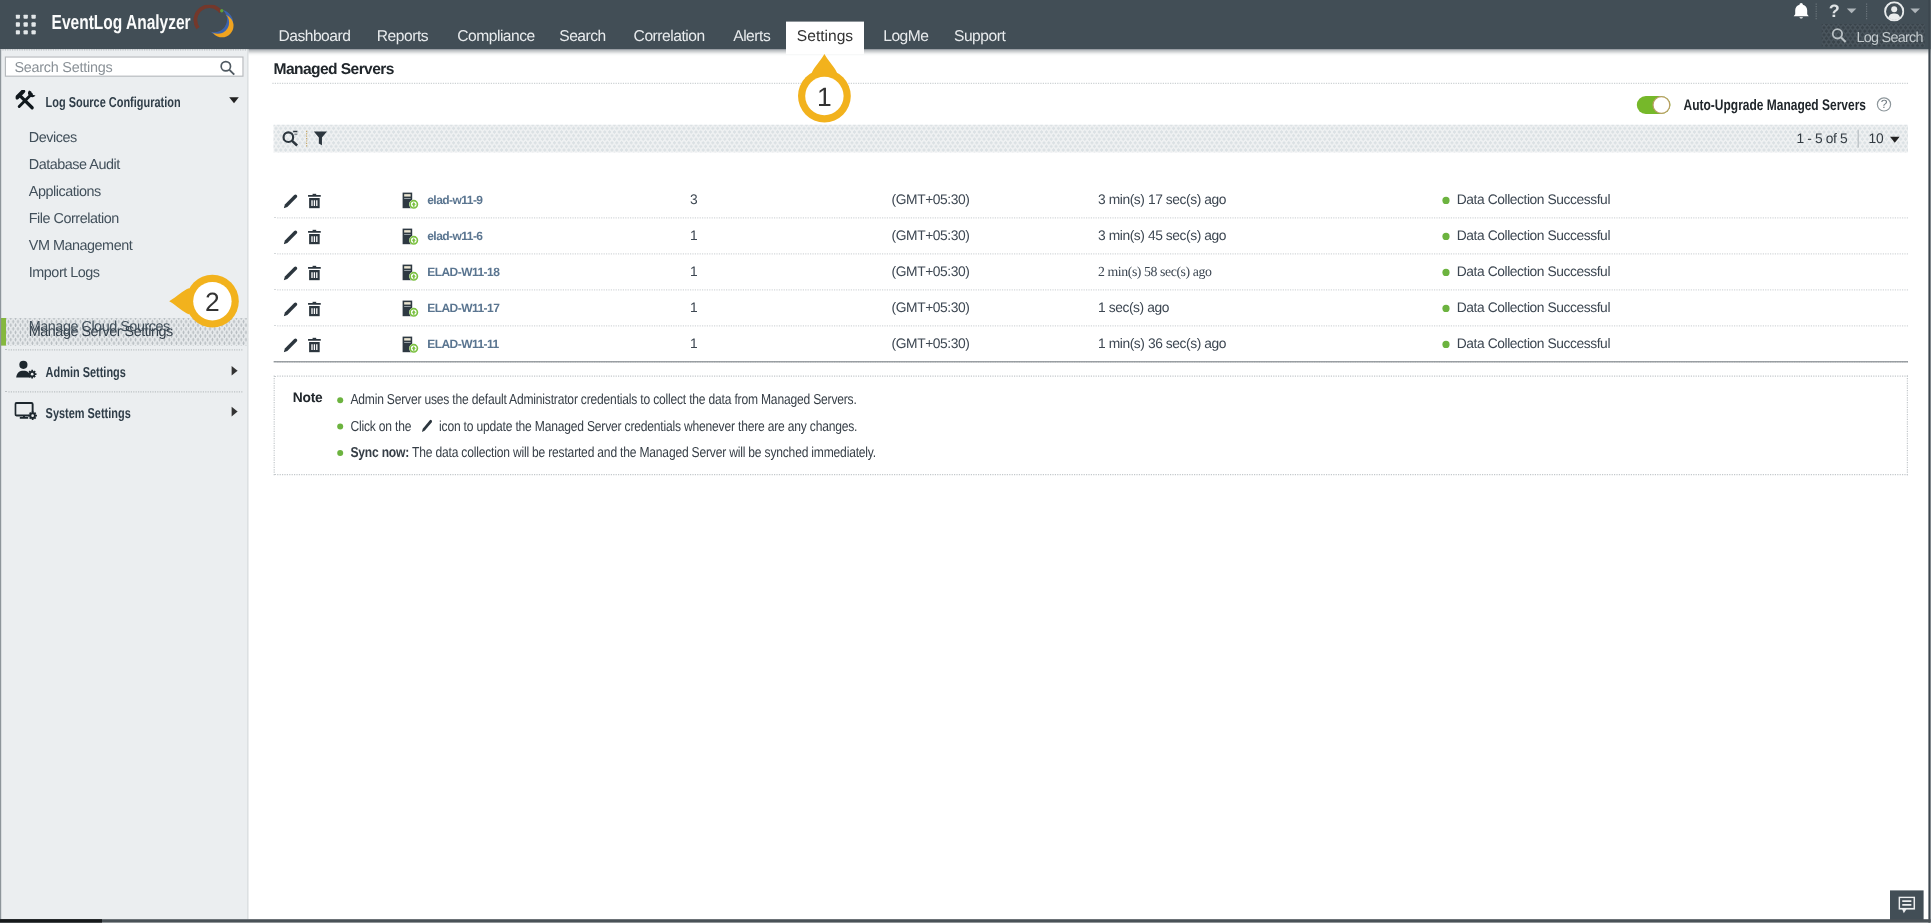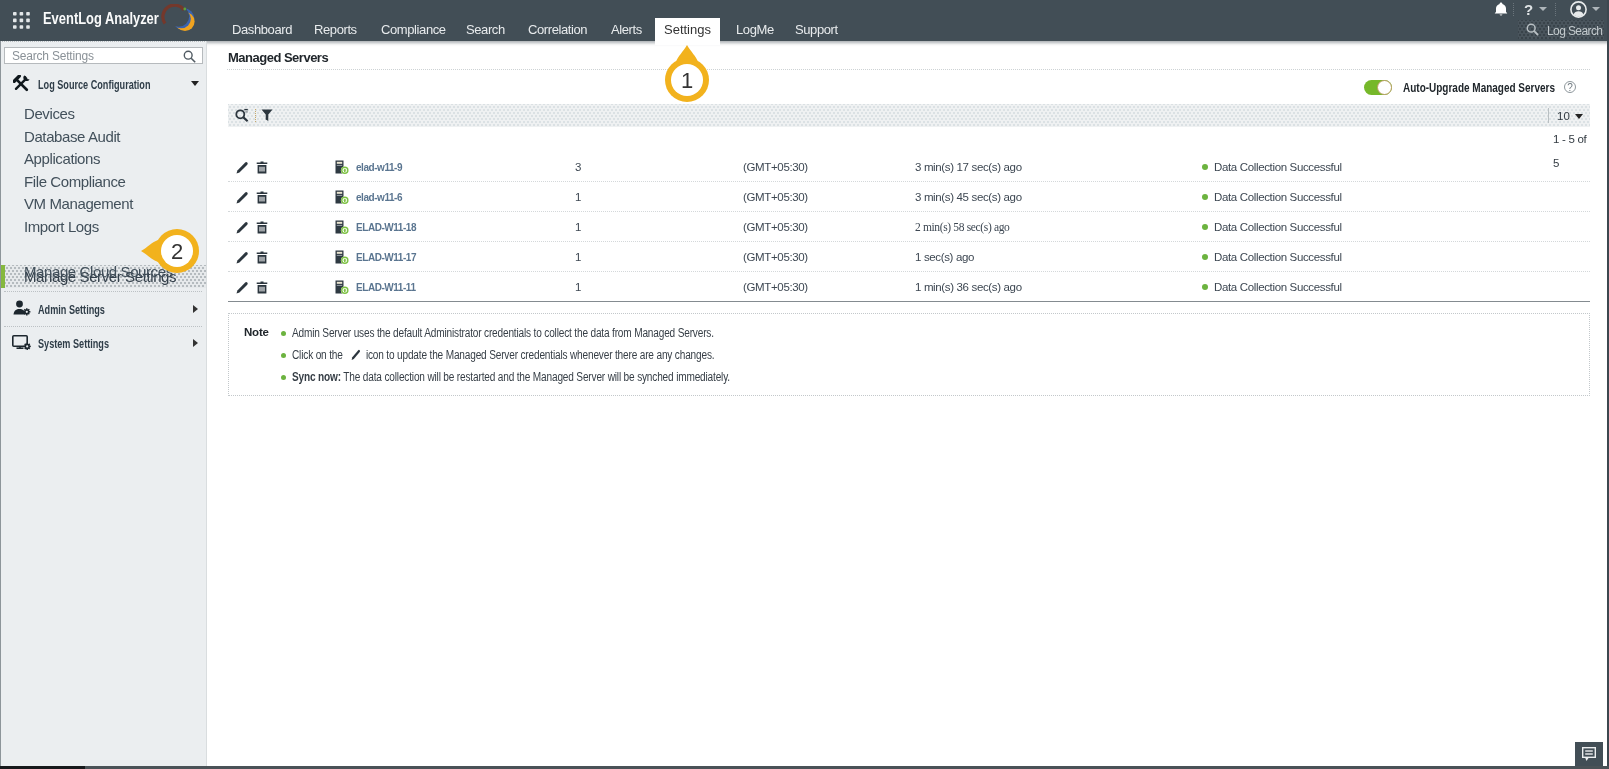--- a/index.html
+++ b/index.html
@@ -10,21 +10,21 @@
 
 #topbar { position:absolute; left:0; top:0; width:1609px; height:41px; background:#424e56; box-shadow:0 2px 3px rgba(66,78,86,0.45); }
 .nav { position:absolute; top:18px; height:23px; line-height:23px; font-size:13px; letter-spacing:-0.4px; color:#e8ebed; }
 #settingsTab { position:absolute; left:655px; top:18px; width:65px; height:27px; background:#fff; color:#333; z-index:5;
   text-align:center; line-height:24px; font-size:13px; }
 
 #sidebar { position:absolute; left:0; top:41px; width:207px; height:725px; background:#ebeef0;
   border-right:1px solid #d9ddDF; border-top:1px dotted #b9bec1;}
 #searchbox { position:absolute; left:4px; top:5px; width:199px; height:17px; background:#fff;
   border:1px solid #b6babd; font-size:12px; letter-spacing:-0.2px; color:#8a9197; padding-left:7px; line-height:16px;}
-.mitem { position:absolute; left:0; width:206px; height:22px; line-height:22px; font-size:15px; letter-spacing:-0.4px;
+.mitem { position:absolute; left:0; width:206px; height:22px; line-height:22px; font-size:12px; letter-spacing:-0.4px;
   color:#42505b; padding-left:24px; }
 .sect { font-weight:bold; color:#2f3d48; font-size:12px; transform:scaleX(0.76); transform-origin:0 50%; white-space:nowrap; }
 .dotsep { position:absolute; left:4px; width:198px; border-top:1px dotted #bcc1c4; }
 .caret-r { position:absolute; width:0; height:0; border-left:5px solid #333; border-top:4px solid transparent; border-bottom:4px solid transparent; }
 
 .dotline { position:absolute; border-top:1px dotted #cdd2d4; }
 .texture { background-color:#eff1f2;
   background-image:radial-gradient(#dbe1e4 0.85px, rgba(0,0,0,0) 1px), radial-gradient(#dbe1e4 0.85px, rgba(0,0,0,0) 1px);
   background-size:4px 6px; background-position:0 0, 2px 3px; }
 .hcell { position:absolute; top:0; height:25px; line-height:26px; color:#fdfdfd; font-size:11.5px; letter-spacing:-0.45px; }
@@ -121,21 +121,21 @@
       <line x1="1.2" y1="6.2" x2="6.3" y2="1.1" stroke-width="3.4"></line>
       <line x1="13.2" y1="3.6" x2="3.0" y2="13.8" stroke-width="2.4"></line>
     </g>
     <path d="M11.2 0.4 A 3.3 3.3 0 1 0 16.6 4.6 L 13.9 3.9 L 13 1.2 Z" fill="#10181d"></path>
   </svg>
   <div class="abs sect" style="left:38px;top:36px;">Log Source Configuration</div>
   <div class="abs" style="left:191px;top:39px;width:0;height:0;border-top:5px solid #222;border-left:4.5px solid transparent;border-right:4.5px solid transparent;"></div>
   <div class="mitem" style="top:61px;">Devices</div>
   <div class="mitem" style="top:83.5px;">Database Audit</div>
   <div class="mitem" style="top:106px;">Applications</div>
-  <div class="mitem" style="top:128.5px;">File Compliance</div>
+  <div class="mitem" style="top:128.5px;">File Correlation</div>
   <div class="mitem" style="top:151px;">VM Management</div>
   <div class="mitem" style="top:173.5px;">Import Logs</div>
   <div class="mitem" style="top:195px;height:23px;line-height:23px;background-color:#e6e9eb;background-image:radial-gradient(#b5bbbf 0.75px, rgba(0,0,0,0) 0.9px), radial-gradient(#b5bbbf 0.75px, rgba(0,0,0,0) 0.9px);background-size:4px 6px;background-position:0 0, 2px 3px;border-left:5px solid #85b83e;padding-left:19px;color:#333f4a;margin-top:28px;">Manage Server Settings</div>
   <div class="mitem" style="top:218.5px;">Manage Cloud Sources</div>
   <div class="dotsep" style="top:249px;"></div>
   <svg class="abs" style="left:13px;top:258px" width="19" height="17" viewBox="0 0 19 17">
     <circle cx="6.5" cy="4" r="3.4" fill="#1d272e"></circle>
     <path d="M0.5 14.5 C0.9 10.5 3.3 8.9 6.5 8.9 C9.7 8.9 12.1 10.5 12.5 14.5 Z" fill="#1d272e"></path>
     <g>
      <circle cx="13.8" cy="11.8" r="2.6" fill="#1d272e"></circle>
@@ -183,21 +183,21 @@
   <svg class="abs" style="left:7px;top:4px" width="15" height="15" viewBox="0 0 15 15">
     <circle cx="5.3" cy="6.3" r="4" fill="none" stroke="#2c363e" stroke-width="1.8"></circle>
     <line x1="8.4" y1="9.4" x2="12.6" y2="13.2" stroke="#2c363e" stroke-width="2.2"></line>
     <line x1="9.3" y1="1.6" x2="12.8" y2="1.6" stroke="#2c363e" stroke-width="1.4"></line>
     <line x1="10.3" y1="3.9" x2="12.8" y2="3.9" stroke="#868d92" stroke-width="1.3"></line>
   </svg>
   <div class="abs" style="left:27px;top:5px;height:13px;border-left:1px dotted #c8a96a;"></div>
   <svg class="abs" style="left:33px;top:5px" width="12" height="13" viewBox="0 0 12 13">
     <path d="M0.5 0.5 L11.5 0.5 L7.3 5.5 L7.3 12 L4.7 10.5 L4.7 5.5 Z" fill="#2c363e"></path>
   </svg>
-  <div class="abs" style="left:1325px;top:0;height:23px;line-height:24px;font-size:11.5px;letter-spacing:-0.3px;color:#333b42;margin-top:23px;">1 - 5 of 5</div>
+  <div class="abs" style="left:1269px;top:0;height:23px;line-height:24px;font-size:11.5px;letter-spacing:-0.3px;color:#333b42;">1 - 5 of 5</div>
   <div class="abs" style="left:1320px;top:4px;height:15px;border-left:1px solid #b9bfc2;"></div>
   <div class="abs" style="left:1329px;top:0;height:23px;line-height:24px;font-size:11.5px;color:#333b42;">10</div>
   <div class="abs" style="left:1347px;top:10px;width:0;height:0;border-top:5px solid #222;border-left:4.5px solid transparent;border-right:4.5px solid transparent;"></div>
 </div>
 
 
 <div id="rows">
       <div class="row" style="top:152px">
         <svg class="abs" style="left:8px;top:9px" width="13" height="13" viewBox="0 0 13 13">
           <path d="M0.5 12.5 L1.4 9.4 L9.2 1.6 A1.45 1.45 0 0 1 11.25 1.6 A1.45 1.45 0 0 1 11.25 3.65 L3.45 11.45 Z" fill="#2c363e"></path>

